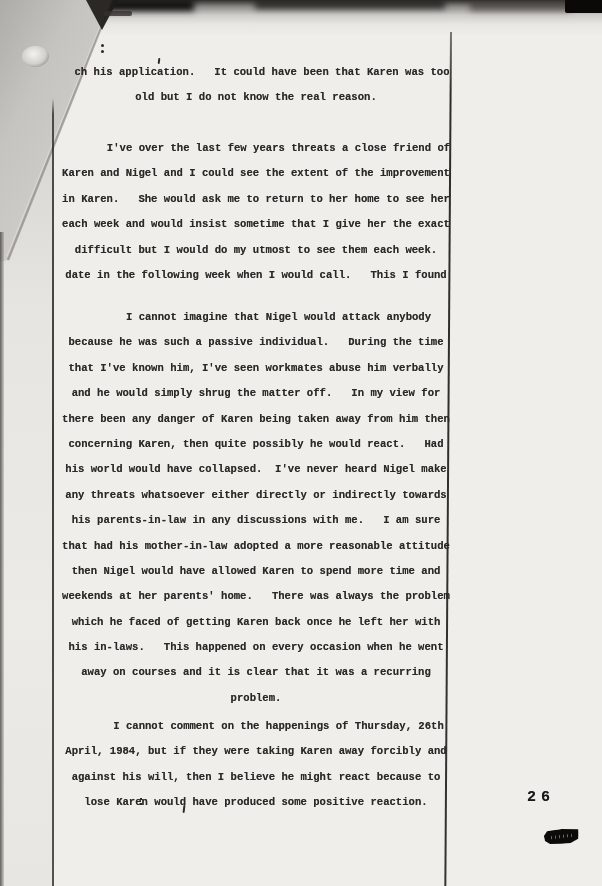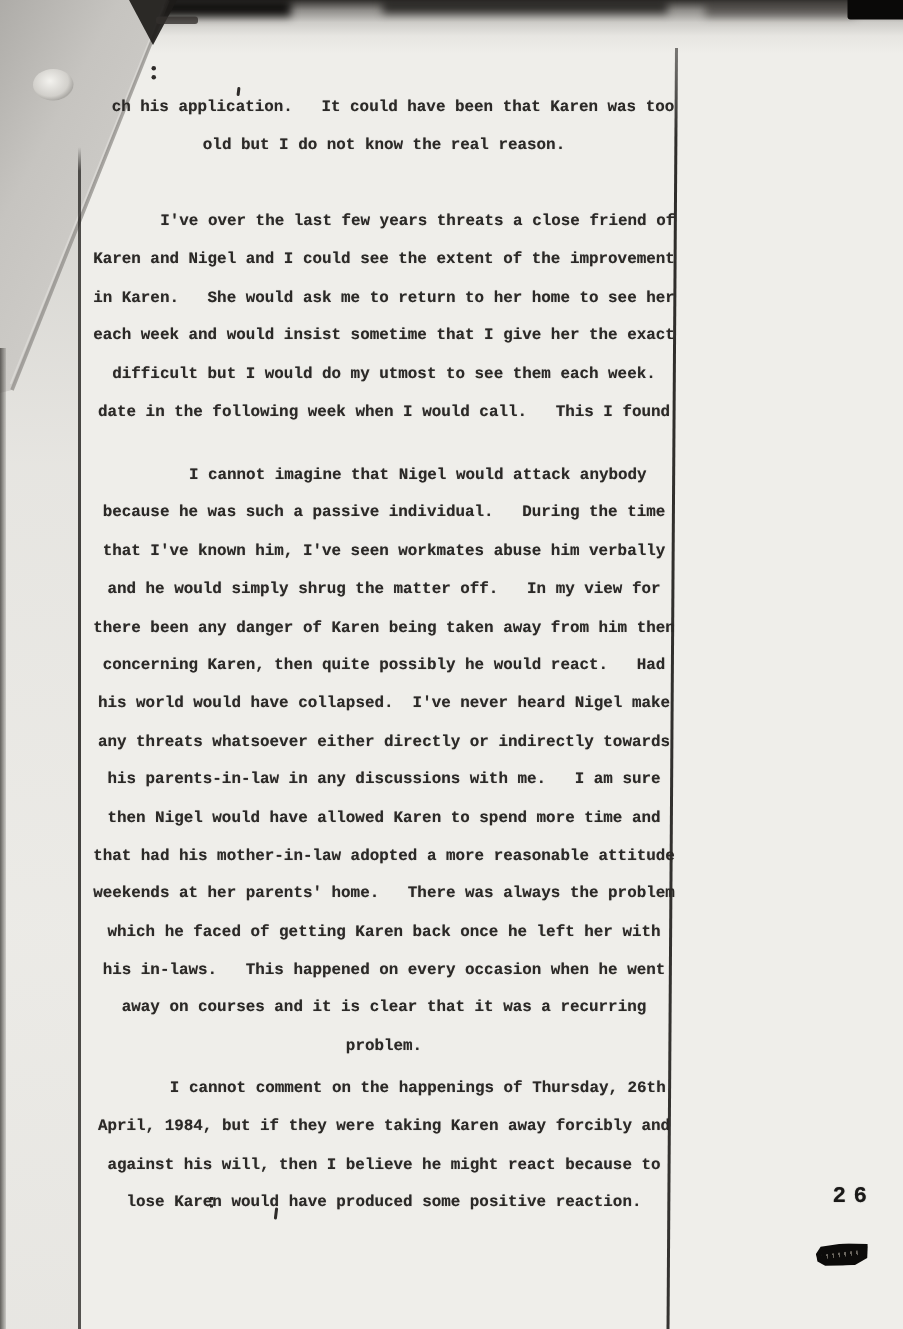--- a/index.html
+++ b/index.html
@@ -59,21 +59,21 @@
   
   .artifact { position:absolute; background:#2e2b29; }
   .artifact.dotpair  { width:3px; height:3px; border-radius:50%; box-shadow:0 6px 0 0 #2e2b29; }
   .artifact.tick     { width:2px; height:7px; transform:rotate(7deg); border-radius:1px; }
   .artifact.a1 { left:101px; top:44px; }
   .artifact.a2 { left:158px; top:58px; height:6px; }
   .artifact.a3 { left:140px; top:798px; width:2px; height:2px; box-shadow:0 5px 0 0 #2e2b29; }
   .artifact.a4 { left:183px; top:805px; height:8px; }
 
   
-  .page-number { position:absolute; left:544px; top:789px; width:50px;
+  .page-number { position:absolute; left:516px; top:789px; width:50px;
     font-size:15px; font-weight:700; letter-spacing:5px; color:#1a1918;
     text-shadow:0 0 0.6px rgba(20,18,16,0.6); }
 
   
   .redaction { position:absolute; left:544px; top:829px; width:35px; height:15px;
     background:#0c0b0a; transform:rotate(-4deg);
     clip-path:polygon(0% 38%, 10% 8%, 52% 0%, 100% 10%, 97% 72%, 72% 100%, 16% 94%, 2% 72%); }
   .redaction .scribble { position:absolute; left:4px; top:6px; width:24px; height:3px;
     background:repeating-linear-gradient(90deg, transparent 0 3px, rgba(185,178,166,0.55) 3px 4px);
     transform:rotate(-3deg); }
@@ -128,22 +128,22 @@
     <div class="para" id="para-2" style="top:305px">
         <div class="line indent">I cannot imagine that Nigel would attack anybody</div>
         <div class="line">because he was such a passive individual.   During the time</div>
         <div class="line">that I've known him, I've seen workmates abuse him verbally</div>
         <div class="line">and he would simply shrug the matter off.   In my view for</div>
         <div class="line">there been any danger of Karen being taken away from him then</div>
         <div class="line">concerning Karen, then quite possibly he would react.   Had</div>
         <div class="line">his world would have collapsed.  I've never heard Nigel make</div>
         <div class="line">any threats whatsoever either directly or indirectly towards</div>
         <div class="line">his parents-in-law in any discussions with me.   I am sure</div>
+        <div class="line">that had his mother-in-law adopted a more reasonable attitude</div>
         <div class="line">then Nigel would have allowed Karen to spend more time and</div>
-        <div class="line">that had his mother-in-law adopted a more reasonable attitude</div>
         <div class="line">weekends at her parents' home.   There was always the problem</div>
         <div class="line">which he faced of getting Karen back once he left her with</div>
         <div class="line">his in-laws.   This happened on every occasion when he went</div>
         <div class="line">away on courses and it is clear that it was a recurring</div>
         <div class="line">problem.</div>
       </div>
     <div class="para" id="para-3" style="top:714px">
         <div class="line indent">I cannot comment on the happenings of Thursday, 26th</div>
         <div class="line">April, 1984, but if they were taking Karen away forcibly and</div>
         <div class="line">against his will, then I believe he might react because to</div>

